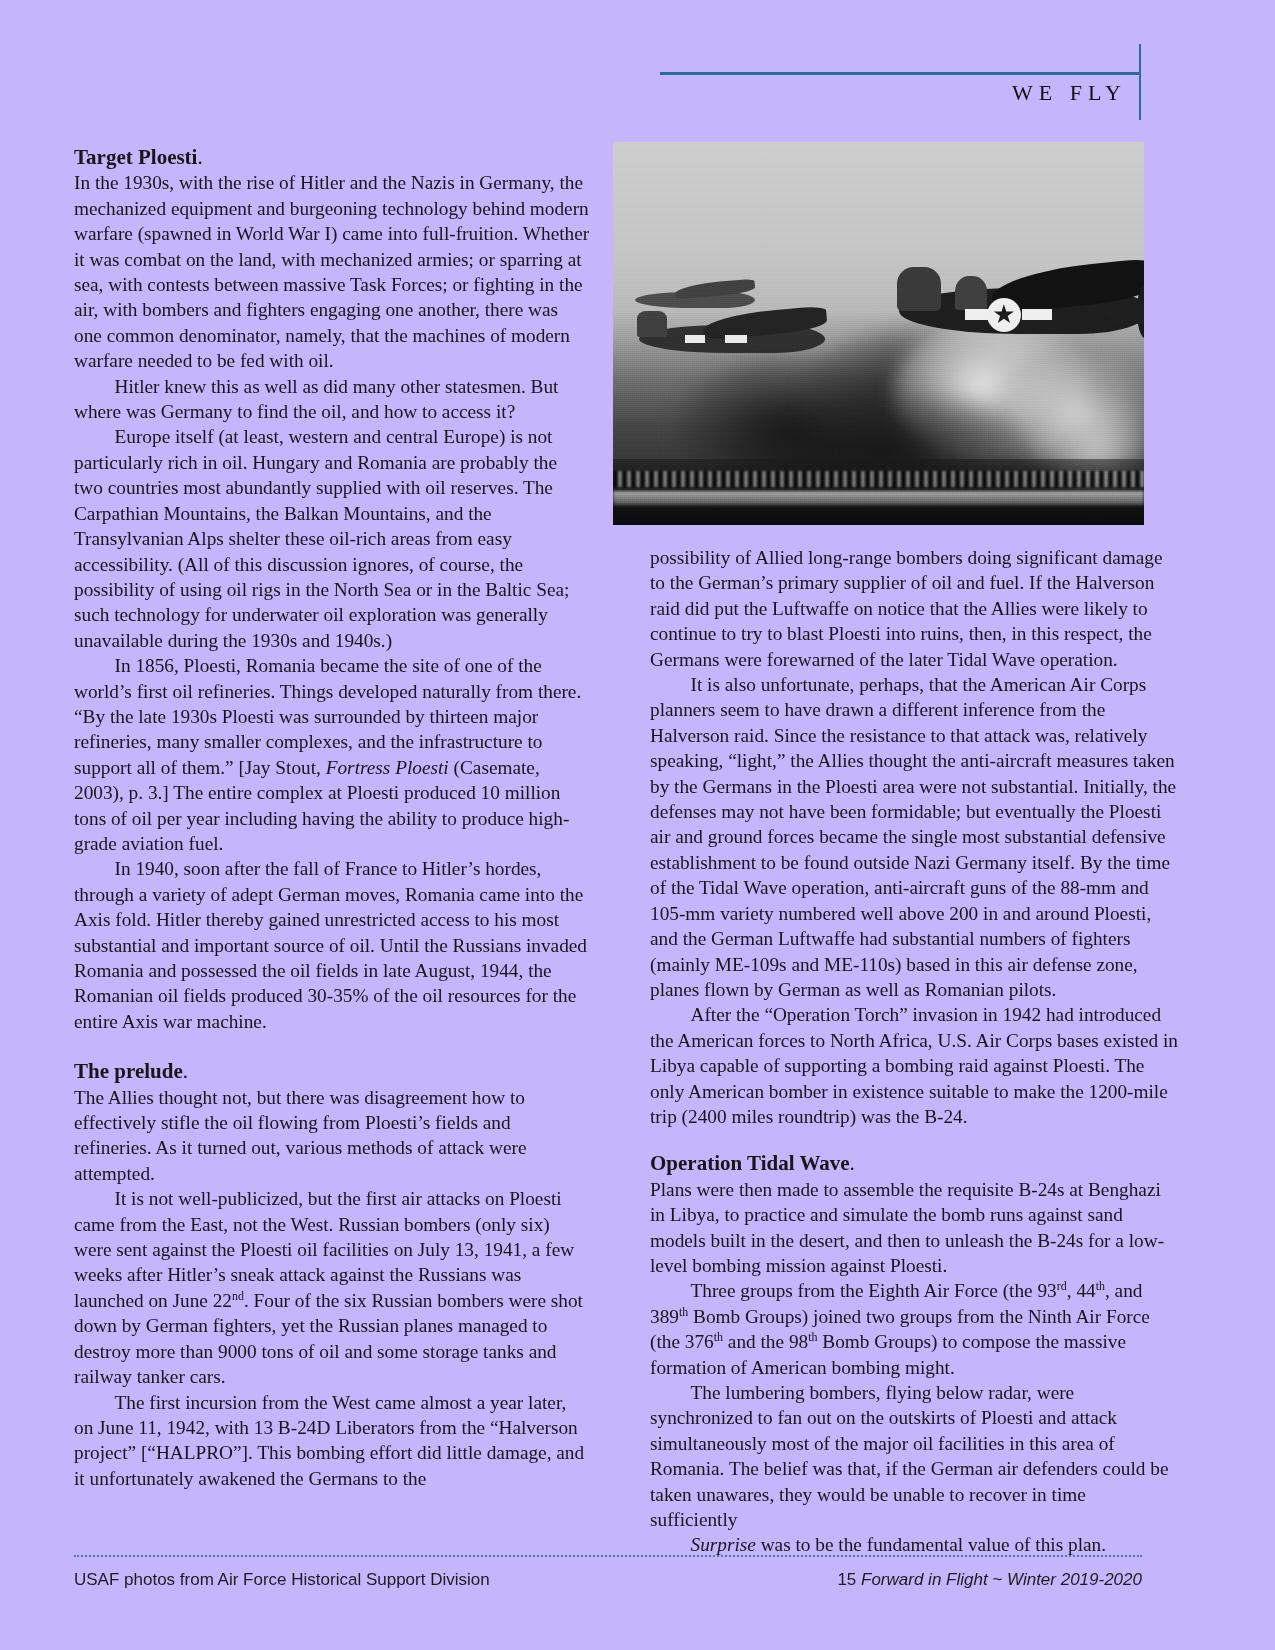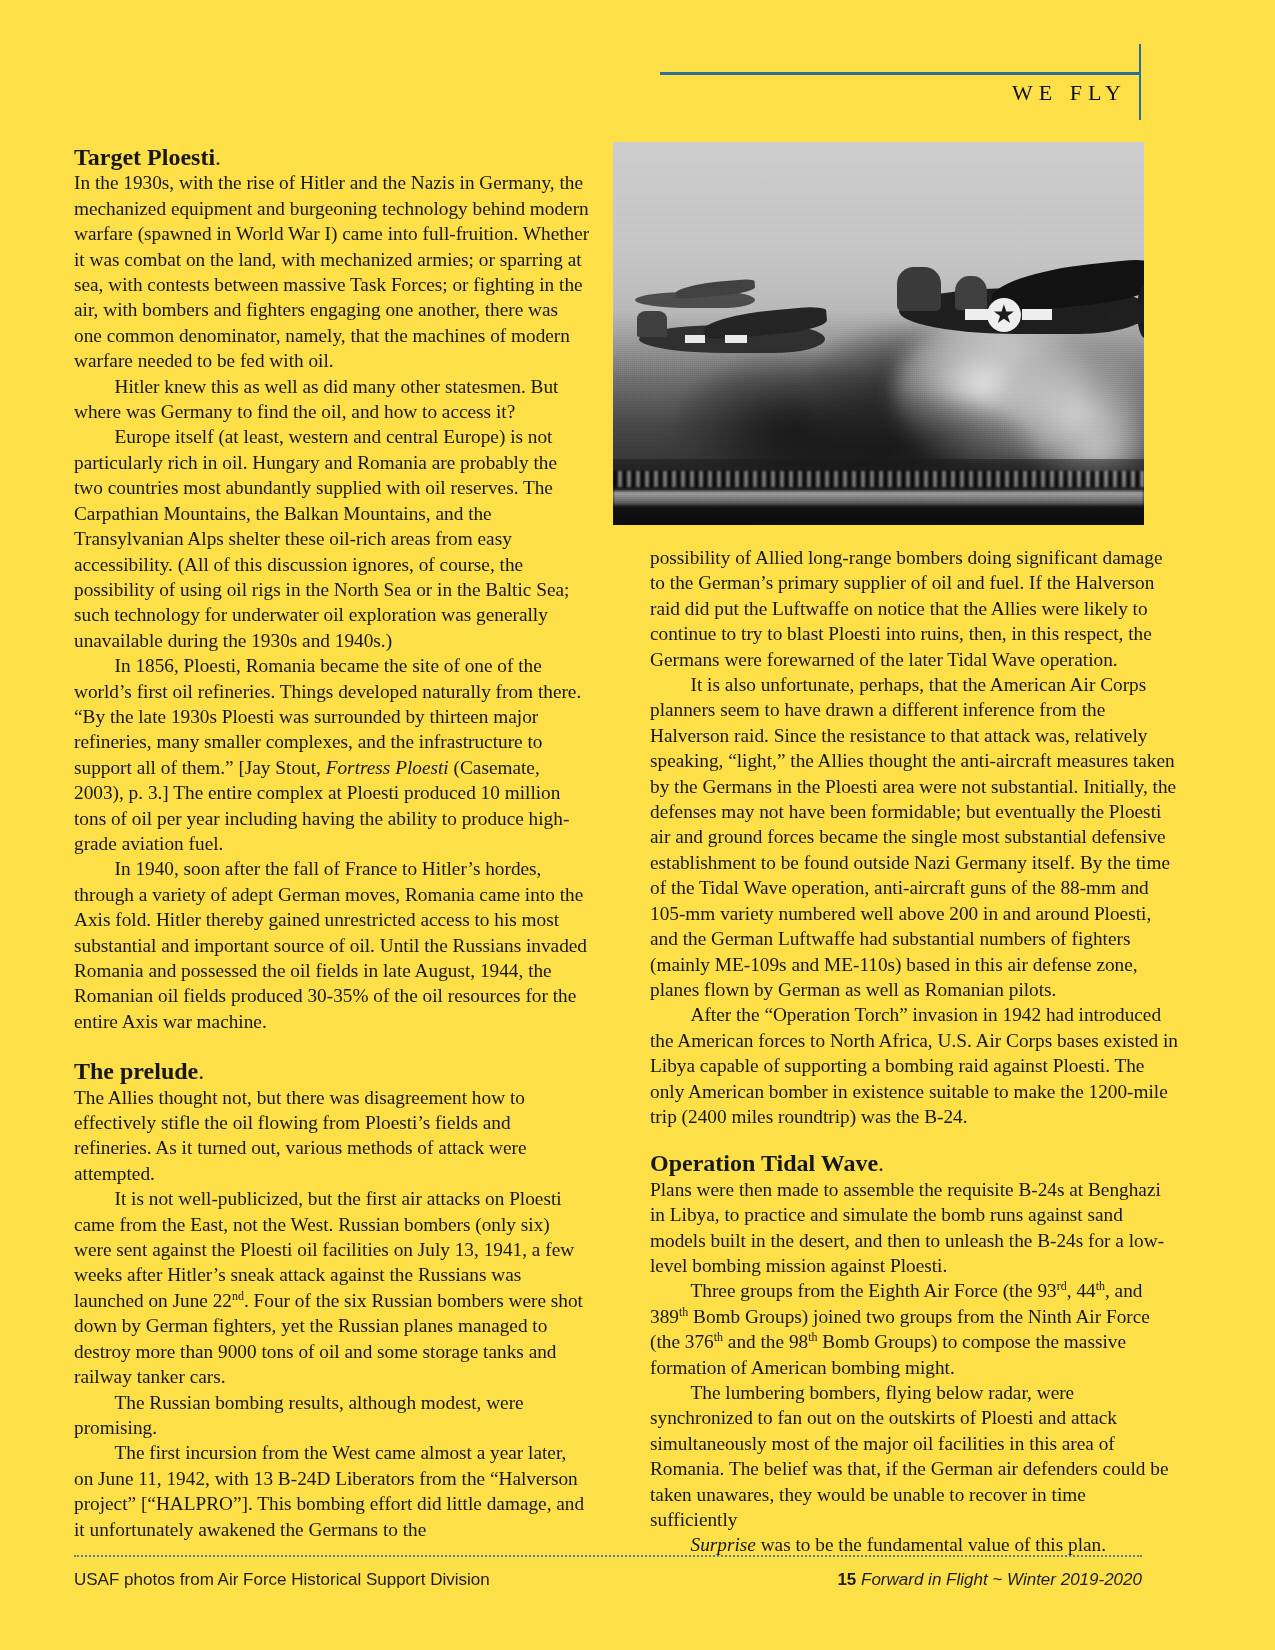--- a/index.html
+++ b/index.html
@@ -4,21 +4,21 @@
 <style>
   html, body {
     margin: 0;
     padding: 0;
     background: #ffffff;
   }
   .page {
     position: relative;
     width: 1275px;
     height: 1650px;
-    background: #fde047;
+    background: #c4b5fd;
     font-family: "Liberation Serif", "DejaVu Serif", serif;
     color: #1a1a1a;
     overflow: hidden;
     box-sizing: border-box;
   }
 
   
   .masthead {
     position: absolute;
     left: 660px;
@@ -65,21 +65,21 @@
     top: 545px;
   }
 
   .col p {
     margin: 0;
     text-indent: 2.1em;
   }
   .col p.noindent { text-indent: 0; }
   .col h3 {
     margin: 0;
-    font-size: 24px;
+    font-size: 21px;
     line-height: 25.4px;
     font-weight: bold;
   }
   .col h3 .reg { font-weight: normal; }
   .spacer { height: 25px; }
   .spacer-sm { height: 22px; }
   sup {
     font-size: 0.62em;
     vertical-align: super;
     line-height: 0;
@@ -235,21 +235,21 @@
     top: 1570px;
     width: 1068px;
     font-family: "Liberation Sans", "DejaVu Sans", sans-serif;
     font-size: 17px;
     color: #1d1d1d;
     display: flex;
     justify-content: space-between;
     align-items: flex-end;
   }
   .footer-right { white-space: nowrap; }
-  .footer-right .pg { font-weight: bold; font-style: normal; }
+  .footer-right .pg { font-weight: normal; font-style: normal; }
   .footer-right .ttl { font-style: italic; }
 </style>
 </head>
 <body>
 
 <div class="page">
 
   <div class="masthead"></div>
   <div class="masthead-rule-v"></div>
   <div class="masthead-title">WE FLY</div>
@@ -303,21 +303,20 @@
     <h3><span>Target Ploesti</span><span class="reg">.</span></h3>
     <p class="noindent">In the 1930s, with the rise of Hitler and the Nazis in Germany, the mechanized equipment and burgeoning technology behind modern warfare (spawned in World War I) came into full-fruition. Whether it was combat on the land, with mechanized armies; or sparring at sea, with contests between massive Task Forces; or fighting in the air, with bombers and fighters engaging one another, there was one common denominator, namely, that the machines of modern warfare needed to be fed with oil.</p>
     <p>Hitler knew this as well as did many other statesmen. But where was Germany to find the oil, and how to access it?</p>
     <p>Europe itself (at least, western and central Europe) is not particularly rich in oil. Hungary and Romania are probably the two countries most abundantly supplied with oil reserves. The Carpathian Mountains, the Balkan Mountains, and the Transylvanian Alps shelter these oil-rich areas from easy accessibility. (All of this discussion ignores, of course, the possibility of using oil rigs in the North Sea or in the Baltic Sea; such technology for underwater oil exploration was generally unavailable during the 1930s and 1940s.)</p>
     <p><span>In 1856, Ploesti, Romania became the site of one of the world’s first oil refineries. Things developed naturally from there. “By the late 1930s Ploesti was surrounded by thirteen major refineries, many smaller complexes, and the infrastructure to support all of them.” [Jay Stout, </span><i>Fortress Ploesti</i><span> (Casemate, 2003), p. 3.] The entire complex at Ploesti produced 10 million tons of oil per year including having the ability to produce high-grade aviation fuel.</span></p>
     <p>In 1940, soon after the fall of France to Hitler’s hordes, through a variety of adept German moves, Romania came into the Axis fold. Hitler thereby gained unrestricted access to his most substantial and important source of oil. Until the Russians invaded Romania and possessed the oil fields in late August, 1944, the Romanian oil fields produced 30-35% of the oil resources for the entire Axis war machine.</p>
     <div class="spacer"></div>
     <h3><span>The prelude</span><span class="reg">.</span></h3>
     <p class="noindent">The Allies thought not, but there was disagreement how to effectively stifle the oil flowing from Ploesti’s fields and refineries. As it turned out, various methods of attack were attempted.</p>
     <p><span>It is not well-publicized, but the first air attacks on Ploesti came from the East, not the West. Russian bombers (only six) were sent against the Ploesti oil facilities on July 13, 1941, a few weeks after Hitler’s sneak attack against the Russians was launched on June 22</span><sup>nd</sup><span>. Four of the six Russian bombers were shot down by German fighters, yet the Russian planes managed to destroy more than 9000 tons of oil and some storage tanks and railway tanker cars.</span></p>
-    <p>The Russian bombing results, although modest, were promising.</p>
     <p>The first incursion from the West came almost a year later, on June 11, 1942, with 13 B-24D Liberators from the “Halverson project” [“HALPRO”]. This bombing effort did little damage, and it unfortunately awakened the Germans to the</p>
   </div>
 
   <div class="col col-right">
     <p class="noindent">possibility of Allied long-range bombers doing significant damage to the German’s primary supplier of oil and fuel. If the Halverson raid did put the Luftwaffe on notice that the Allies were likely to continue to try to blast Ploesti into ruins, then, in this respect, the Germans were forewarned of the later Tidal Wave operation.</p>
     <p>It is also unfortunate, perhaps, that the American Air Corps planners seem to have drawn a different inference from the Halverson raid. Since the resistance to that attack was, relatively speaking, “light,” the Allies thought the anti-aircraft measures taken by the Germans in the Ploesti area were not substantial. Initially, the defenses may not have been formidable; but eventually the Ploesti air and ground forces became the single most substantial defensive establishment to be found outside Nazi Germany itself. By the time of the Tidal Wave operation, anti-aircraft guns of the 88-mm and 105-mm variety numbered well above 200 in and around Ploesti, and the German Luftwaffe had substantial numbers of fighters (mainly ME-109s and ME-110s) based in this air defense zone, planes flown by German as well as Romanian pilots.</p>
     <p>After the “Operation Torch” invasion in 1942 had introduced the American forces to North Africa, U.S. Air Corps bases existed in Libya capable of supporting a bombing raid against Ploesti. The only American bomber in existence suitable to make the 1200-mile trip (2400 miles roundtrip) was the B-24.</p>
     <div class="spacer-sm"></div>
     <h3><span>Operation Tidal Wave</span><span class="reg">.</span></h3>
     <p class="noindent">Plans were then made to assemble the requisite B-24s at Benghazi in Libya, to practice and simulate the bomb runs against sand models built in the desert, and then to unleash the B-24s for a low-level bombing mission against Ploesti.</p>

